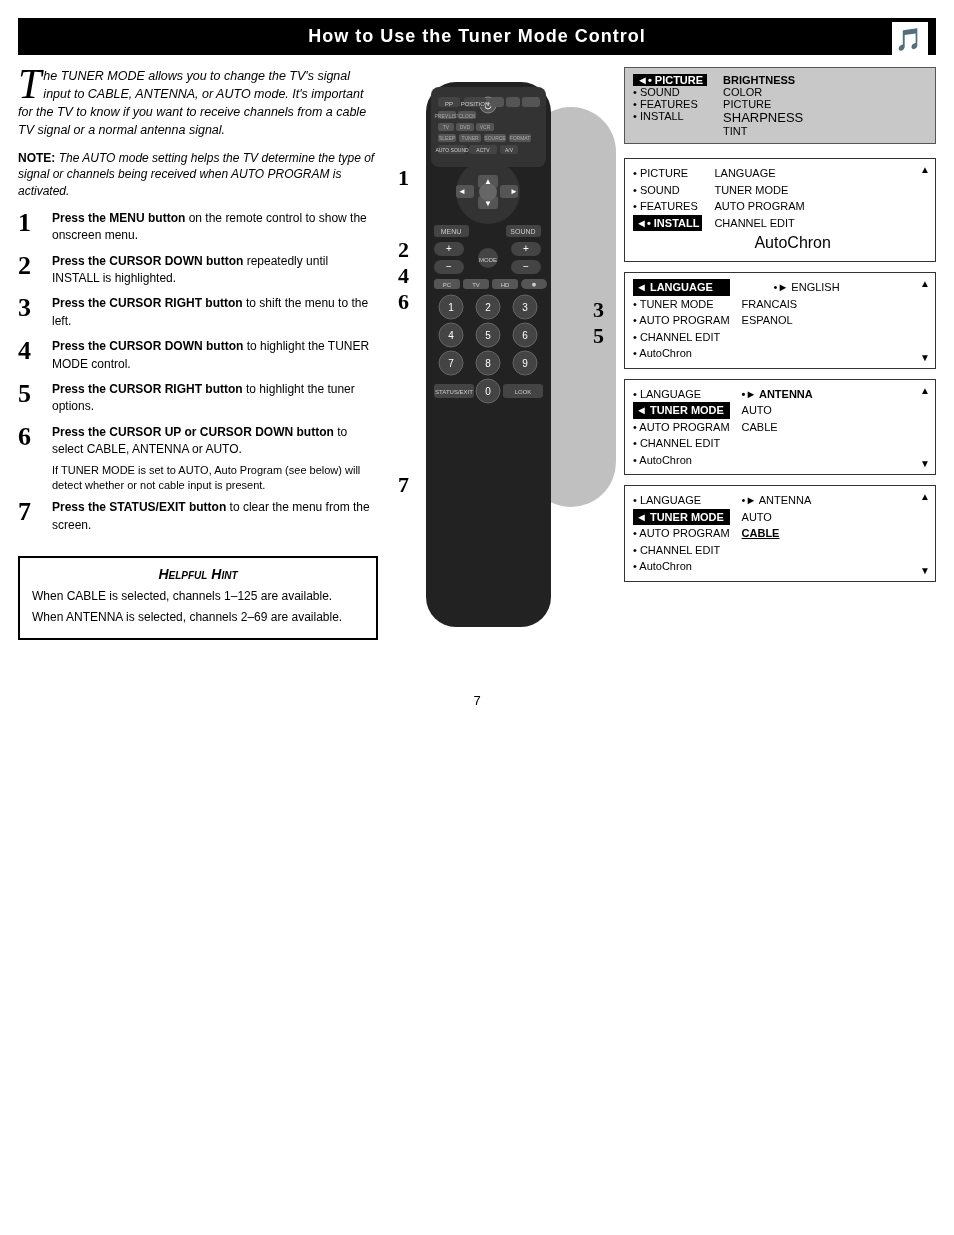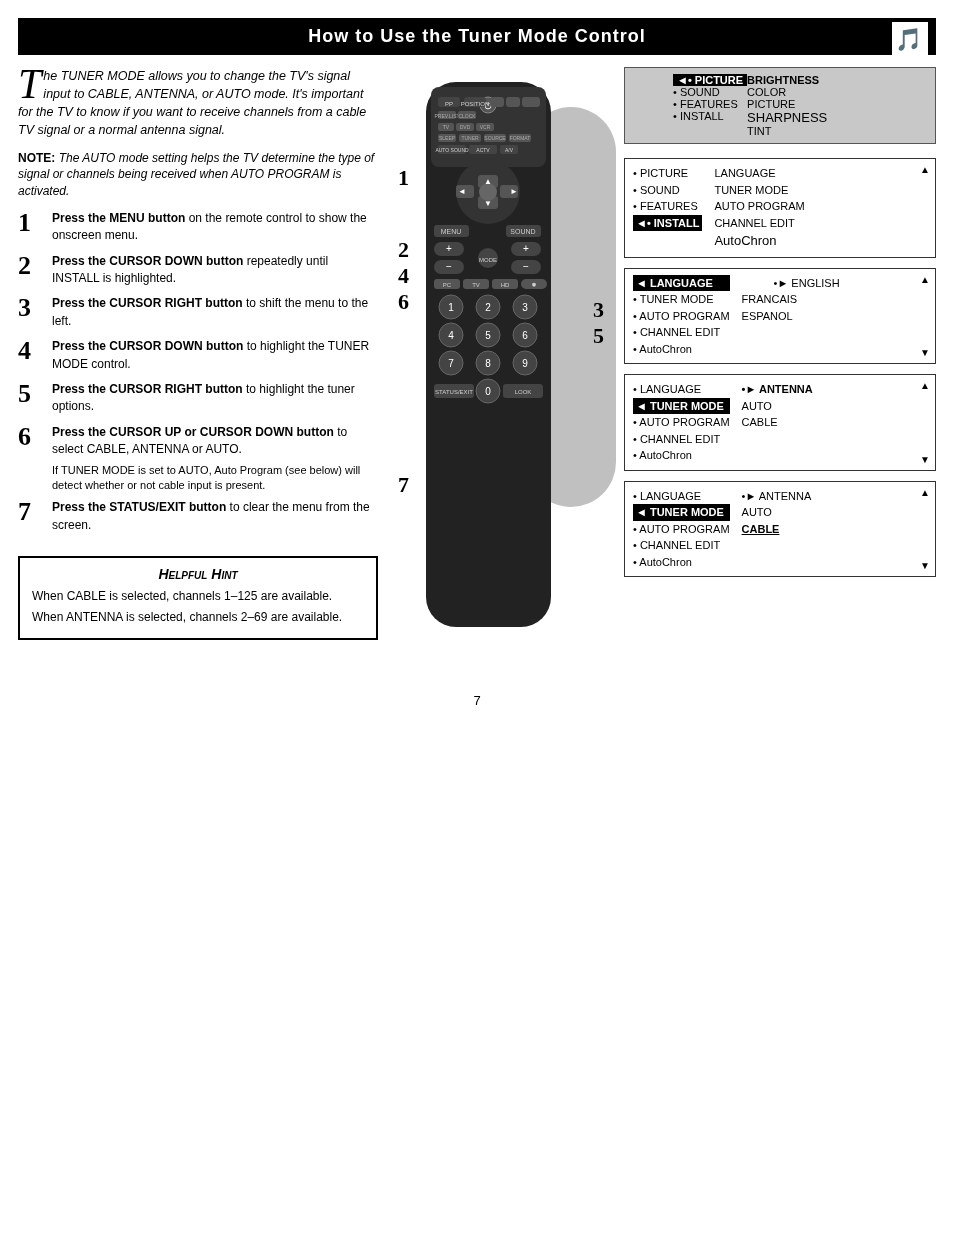--- a/index.html
+++ b/index.html
@@ -362,21 +362,21 @@
       <div style="position:absolute; top:88px; left:2px; font-size:22px; font-weight:bold; font-family:Georgia,serif; z-index:10;">1</div>
       <div style="position:absolute; top:160px; left:2px; font-size:22px; font-weight:bold; font-family:Georgia,serif; z-index:10;">2<br>4<br>6</div>
       <div style="position:absolute; top:395px; left:2px; font-size:22px; font-weight:bold; font-family:Georgia,serif; z-index:10;">7</div>
       <div style="position:absolute; top:220px; right:2px; font-size:22px; font-weight:bold; font-family:Georgia,serif; z-index:10;">3<br>5</div>
     </div>
   </div>
 
   <div class="right-col">
 
     <div style="border:1px solid #555; background:#c8c8c8; padding:6px 8px; margin-bottom:4px; font-size:11px;">
-      <div style="display:flex; margin-left:40px;">
+      <div style="display:flex; gap:16px;">
         <div>
           <div style="background:#000;color:#fff;padding:0 4px;font-weight:bold;font-size:11px;">◄• PICTURE</div>
           <div style="font-size:11px;">• SOUND</div>
           <div style="font-size:11px;">• FEATURES</div>
           <div style="font-size:11px;">• INSTALL</div>
         </div>
         <div>
           <div style="font-size:11px;font-weight:bold;">BRIGHTNESS</div>
           <div style="font-size:11px;">COLOR</div>
           <div style="font-size:11px;">PICTURE</div>
@@ -393,21 +393,21 @@
           <div style="font-size:11px;">• PICTURE</div>
           <div style="font-size:11px;">• SOUND</div>
           <div style="font-size:11px;">• FEATURES</div>
           <div style="background:#000;color:#fff;font-size:11px;padding:0 3px;font-weight:bold;">◄• INSTALL</div>
         </div>
         <div>
           <div style="font-size:11px;">LANGUAGE</div>
           <div style="font-size:11px;">TUNER MODE</div>
           <div style="font-size:11px;">AUTO PROGRAM</div>
           <div style="font-size:11px;">CHANNEL EDIT</div>
-          <div style="font-size:13px;">AutoChron</div>
+          <div style="font-size:16px;margin-left:40px;">AutoChron</div>
         </div>
       </div>
     </div>
 
     <div class="menu-panel">
       <div style="position:absolute;top:3px;right:5px;font-size:10px;">▲</div>
       <div style="position:absolute;bottom:3px;right:5px;font-size:10px;">▼</div>
       <div style="display:flex;gap:12px;">
         <div>
           <div style="background:#000;color:#fff;font-size:11px;padding:0 3px;font-weight:bold;">◄ LANGUAGE</div>

